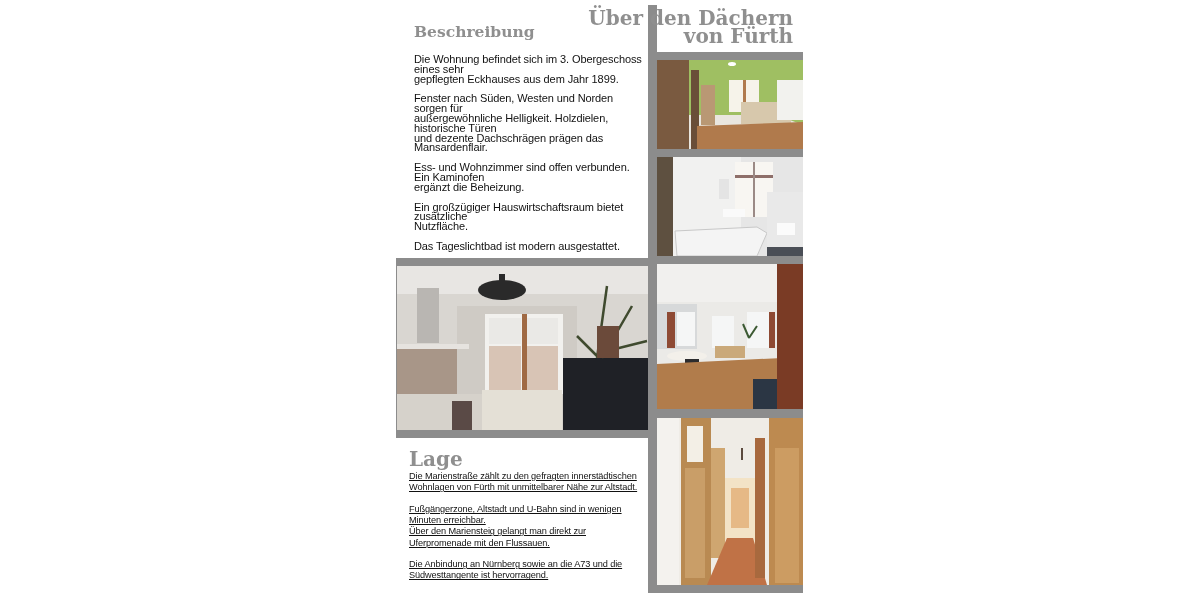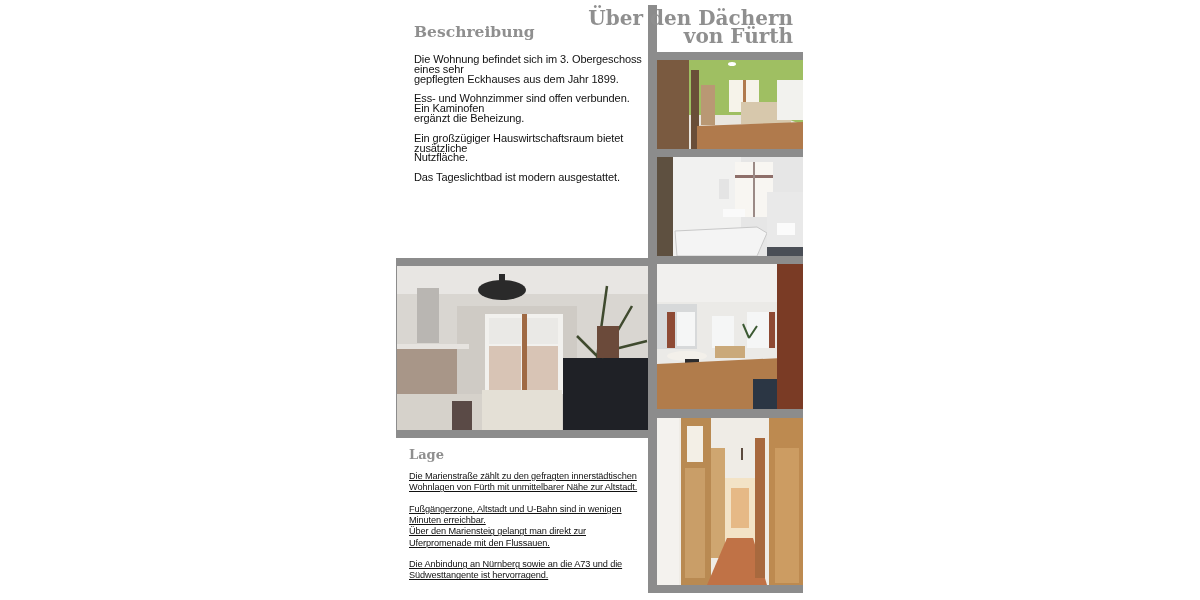--- a/index.html
+++ b/index.html
@@ -14,20 +14,21 @@
   .photo { overflow:hidden; }
   .photo svg { display:block; width:100%; height:100%; }
 </style>
 </head>
 <body>
 
 <div class="abs" style="left:396px;top:0;width:252px;height:258px;background:#fff;">
   <div class="abs heading" style="left:18px;top:22px;font-size:15.5px;text-align:center;">Beschreibung</div>
   <div class="abs body-text" style="left:18px;top:55px;width:232px;">
     <p><span>Die Wohnung befindet sich im 3. Obergeschoss eines sehr</span><br><span>gepflegten Eckhauses aus dem Jahr 1899.</span></p>
+    <p><span>Fenster nach Süden, Westen und Norden sorgen für</span><br><span>außergewöhnliche Helligkeit. Holzdielen, historische Türen</span><br><span>und dezente Dachschrägen prägen das Mansardenflair.</span></p>
     <p><span>Ess- und Wohnzimmer sind offen verbunden. Ein Kaminofen</span><br><span>ergänzt die Beheizung.</span></p>
     <p><span>Ein großzügiger Hauswirtschaftsraum bietet zusätzliche</span><br><span>Nutzfläche.</span></p>
     <p><span>Das Tageslichtbad ist modern ausgestattet.</span></p>
   </div>
 </div>
 
 <div class="abs gray" style="left:648px;top:5px;width:9px;height:588px;"></div>
 
 <div class="abs gray" style="left:396px;top:258px;width:252px;height:180px;"></div>
 <div class="abs photo" style="left:397px;top:266px;width:251px;height:164px;">
@@ -49,21 +50,21 @@
     <rect x="0" y="128" width="251" height="36" fill="#d6d2cb"></rect>
     <rect x="85" y="124" width="80" height="40" fill="#e4e0d6"></rect>
     <rect x="55" y="135" width="20" height="29" fill="#5a4a46"></rect>
     <rect x="166" y="92" width="85" height="72" fill="#1f2126"></rect>
     <path d="M200 92 L210 20 M205 92 L235 40 M200 90 L180 70 M210 85 L250 75" stroke="#3f4a2e" stroke-width="2.5"></path>
     <rect x="200" y="60" width="22" height="32" fill="#6b4a3a"></rect>
   </svg>
 </div>
 
 <div class="abs" style="left:396px;top:438px;width:252px;height:162px;background:#fff;">
-  <div class="abs heading" style="left:13px;top:9px;font-size:13px;">Lage</div>
+  <div class="abs heading" style="left:13px;top:9px;font-size:20px;">Lage</div>
   <div class="abs lage-text" style="left:13px;top:33px;width:236px;">
     <p><span>Die Marienstraße zählt zu den gefragten innerstädtischen</span><br><span>Wohnlagen von Fürth mit unmittelbarer Nähe zur Altstadt.</span></p>
     <p><span>Fußgängerzone, Altstadt und U-Bahn sind in wenigen</span><br><span>Minuten erreichbar.</span><br><span>Über den Mariensteig gelangt man direkt zur</span><br><span>Uferpromenade mit den Flussauen.</span></p>
     <p><span>Die Anbindung an Nürnberg sowie an die A73 und die</span><br><span>Südwesttangente ist hervorragend.</span></p>
   </div>
 </div>
 
 <div class="abs" style="left:657px;top:5px;width:146px;height:47px;background:#fff;">
   <div class="abs heading" style="right:10px;top:5px;font-size:20px;line-height:17.5px;text-align:right;white-space:nowrap;">
     <span>Über den Dächern</span><br>

